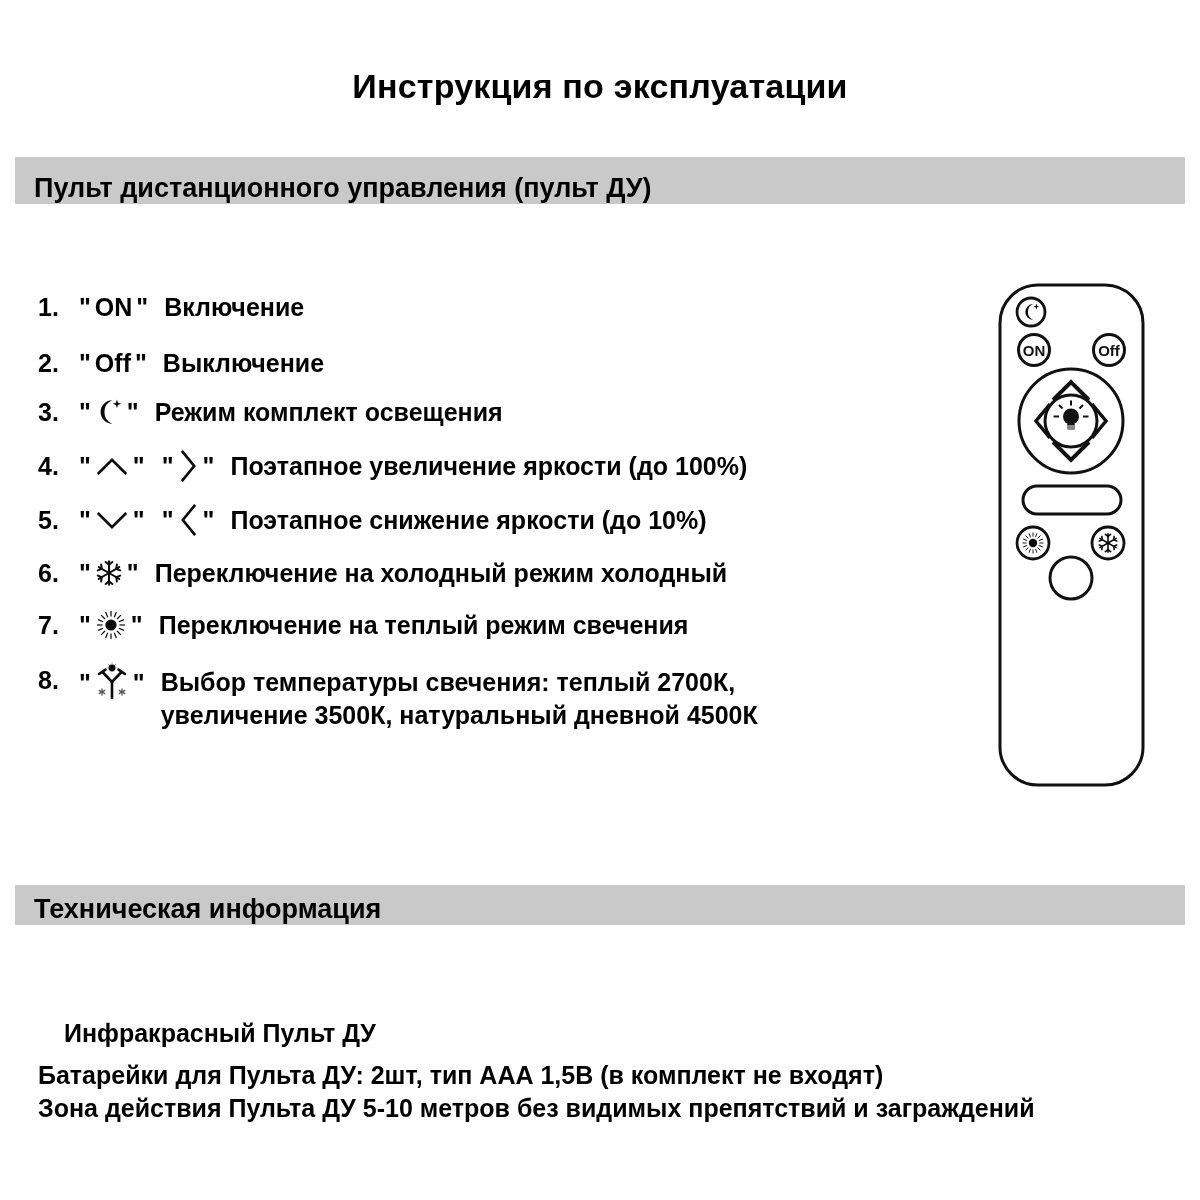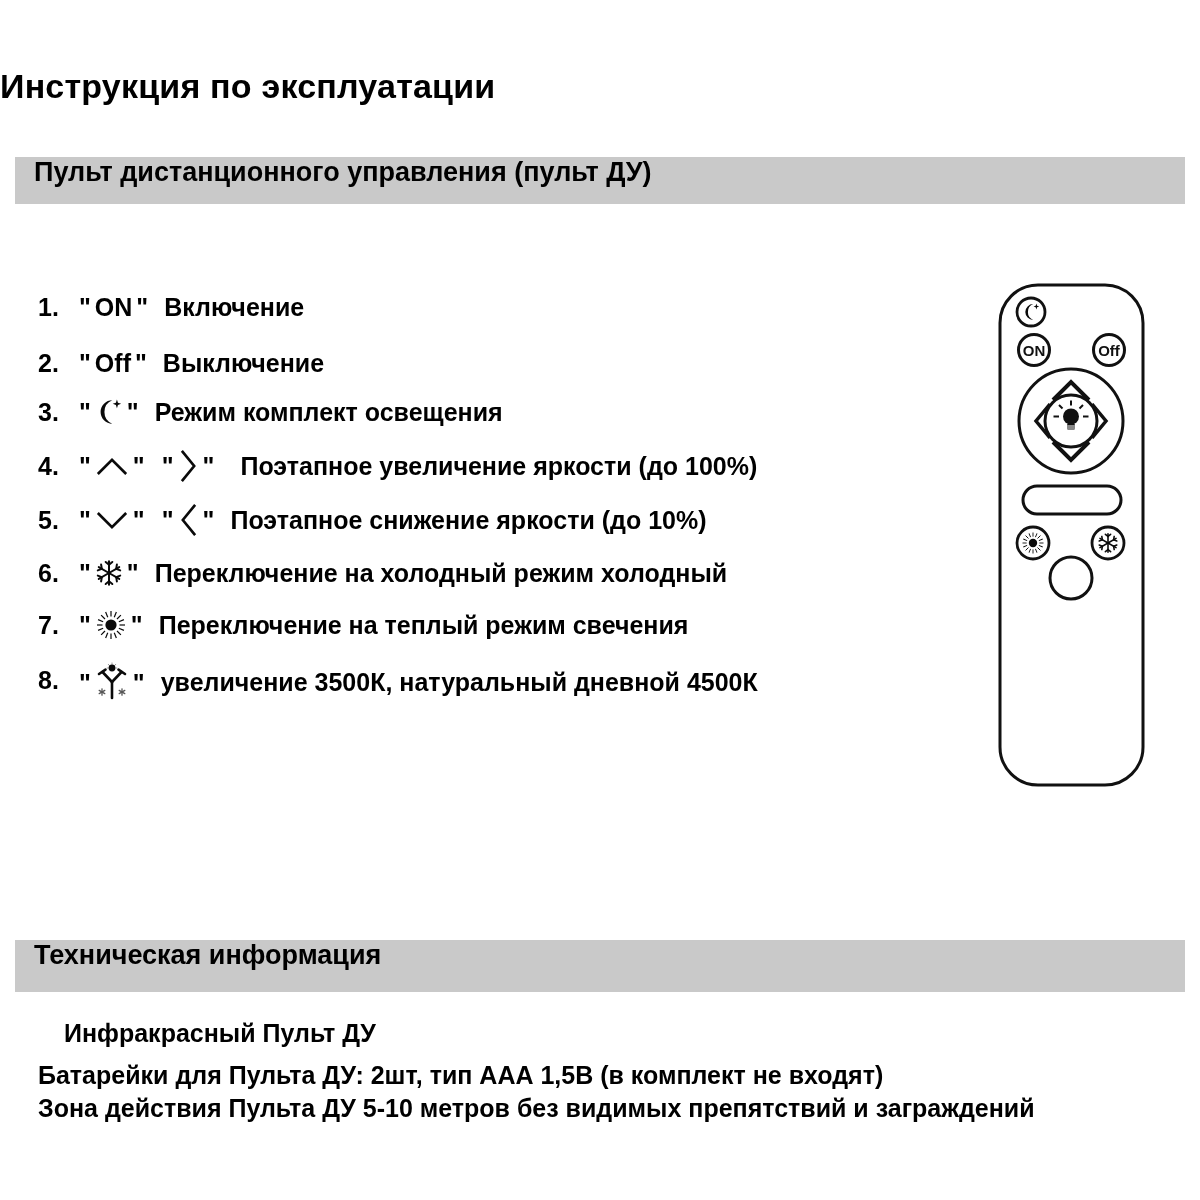--- a/index.html
+++ b/index.html
@@ -4,29 +4,29 @@
 <style>
   html,body { margin:0; padding:0; }
   body {
     width:1200px; height:1200px; position:relative;
     background:#ffffff; color:#000;
     font-family:"Liberation Sans","DejaVu Sans",sans-serif;
     overflow:hidden;
   }
   .page-title {
     position:absolute; top:67px; left:0; width:1200px;
-    text-align:left; font-size:34px; font-weight:bold; letter-spacing:0.2px;
+    text-align:center; font-size:34px; font-weight:bold; letter-spacing:0.2px;
   }
   .section-bar {
     position:absolute; left:15px; width:1170px; box-sizing:border-box;
-    background:#c9c9c9; display:flex; align-items:flex-start; padding-left:19px;
+    background:#c9c9c9; display:flex; align-items:flex-end; padding-left:19px;
     font-size:27px; font-weight:bold;
   }
   #bar-remote { top:157px; height:47px; }
-  #bar-tech   { top:940px; height:52px; }
+  #bar-tech   { top:885px; height:40px; }
 
   .item {
     position:absolute; left:38px; display:flex; align-items:center;
     font-size:25px; font-weight:bold; height:34px; white-space:nowrap;
   }
   .num { width:37px; flex:0 0 auto; }
   .q { margin:0 4px; }
   .key {}
   .label { margin-left:12px; }
   .gap { width:9px; flex:0 0 auto; }
@@ -169,21 +169,21 @@
   <svg class="ic" width="34" height="21">
       <use href="#i-chev-up"></use>
     </svg>
   <span class="q">"</span>
   <span class="gap"></span>
   <span class="q">"</span>
   <svg class="ic" width="21" height="36">
       <use href="#i-chev-right"></use>
     </svg>
   <span class="q">"</span>
-  <span class="label" style="margin-left:22px">Поэтапное увеличение яркости (до 100%)</span>
+  <span class="label" style="margin-left:12px">Поэтапное увеличение яркости (до 100%)</span>
 </div>
 
 <div class="item" id="item-5" style="top:503px">
   <span class="num">5.</span>
   <span class="q">"</span>
   <svg class="ic" width="34" height="21">
       <use href="#i-chev-down"></use>
     </svg>
   <span class="q">"</span>
   <span class="gap"></span>
@@ -216,20 +216,21 @@
 </div>
 
 <div class="item" id="item-8" style="top:666px">
   <span class="num">8.</span>
   <span class="q" style="margin-top:3px">"</span>
   <svg class="ic" width="34" height="38">
       <use href="#i-temp"></use>
     </svg>
   <span class="q" style="margin-top:3px">"</span>
   <span class="label-block">
+    <span>Выбор температуры свечения: теплый 2700К,</span>
     <span>увеличение 3500К, натуральный дневной 4500К</span>
   </span>
 </div>
 
 <div class="remote-wrap">
   <svg width="147" height="504" viewBox="0 0 147 504">
     <rect x="2" y="2" width="143" height="500" rx="38" fill="#fff" stroke="#111" stroke-width="3"></rect>
 
     <g>
       <circle cx="33" cy="29" r="14" fill="none" stroke="#111" stroke-width="2.8"></circle>

